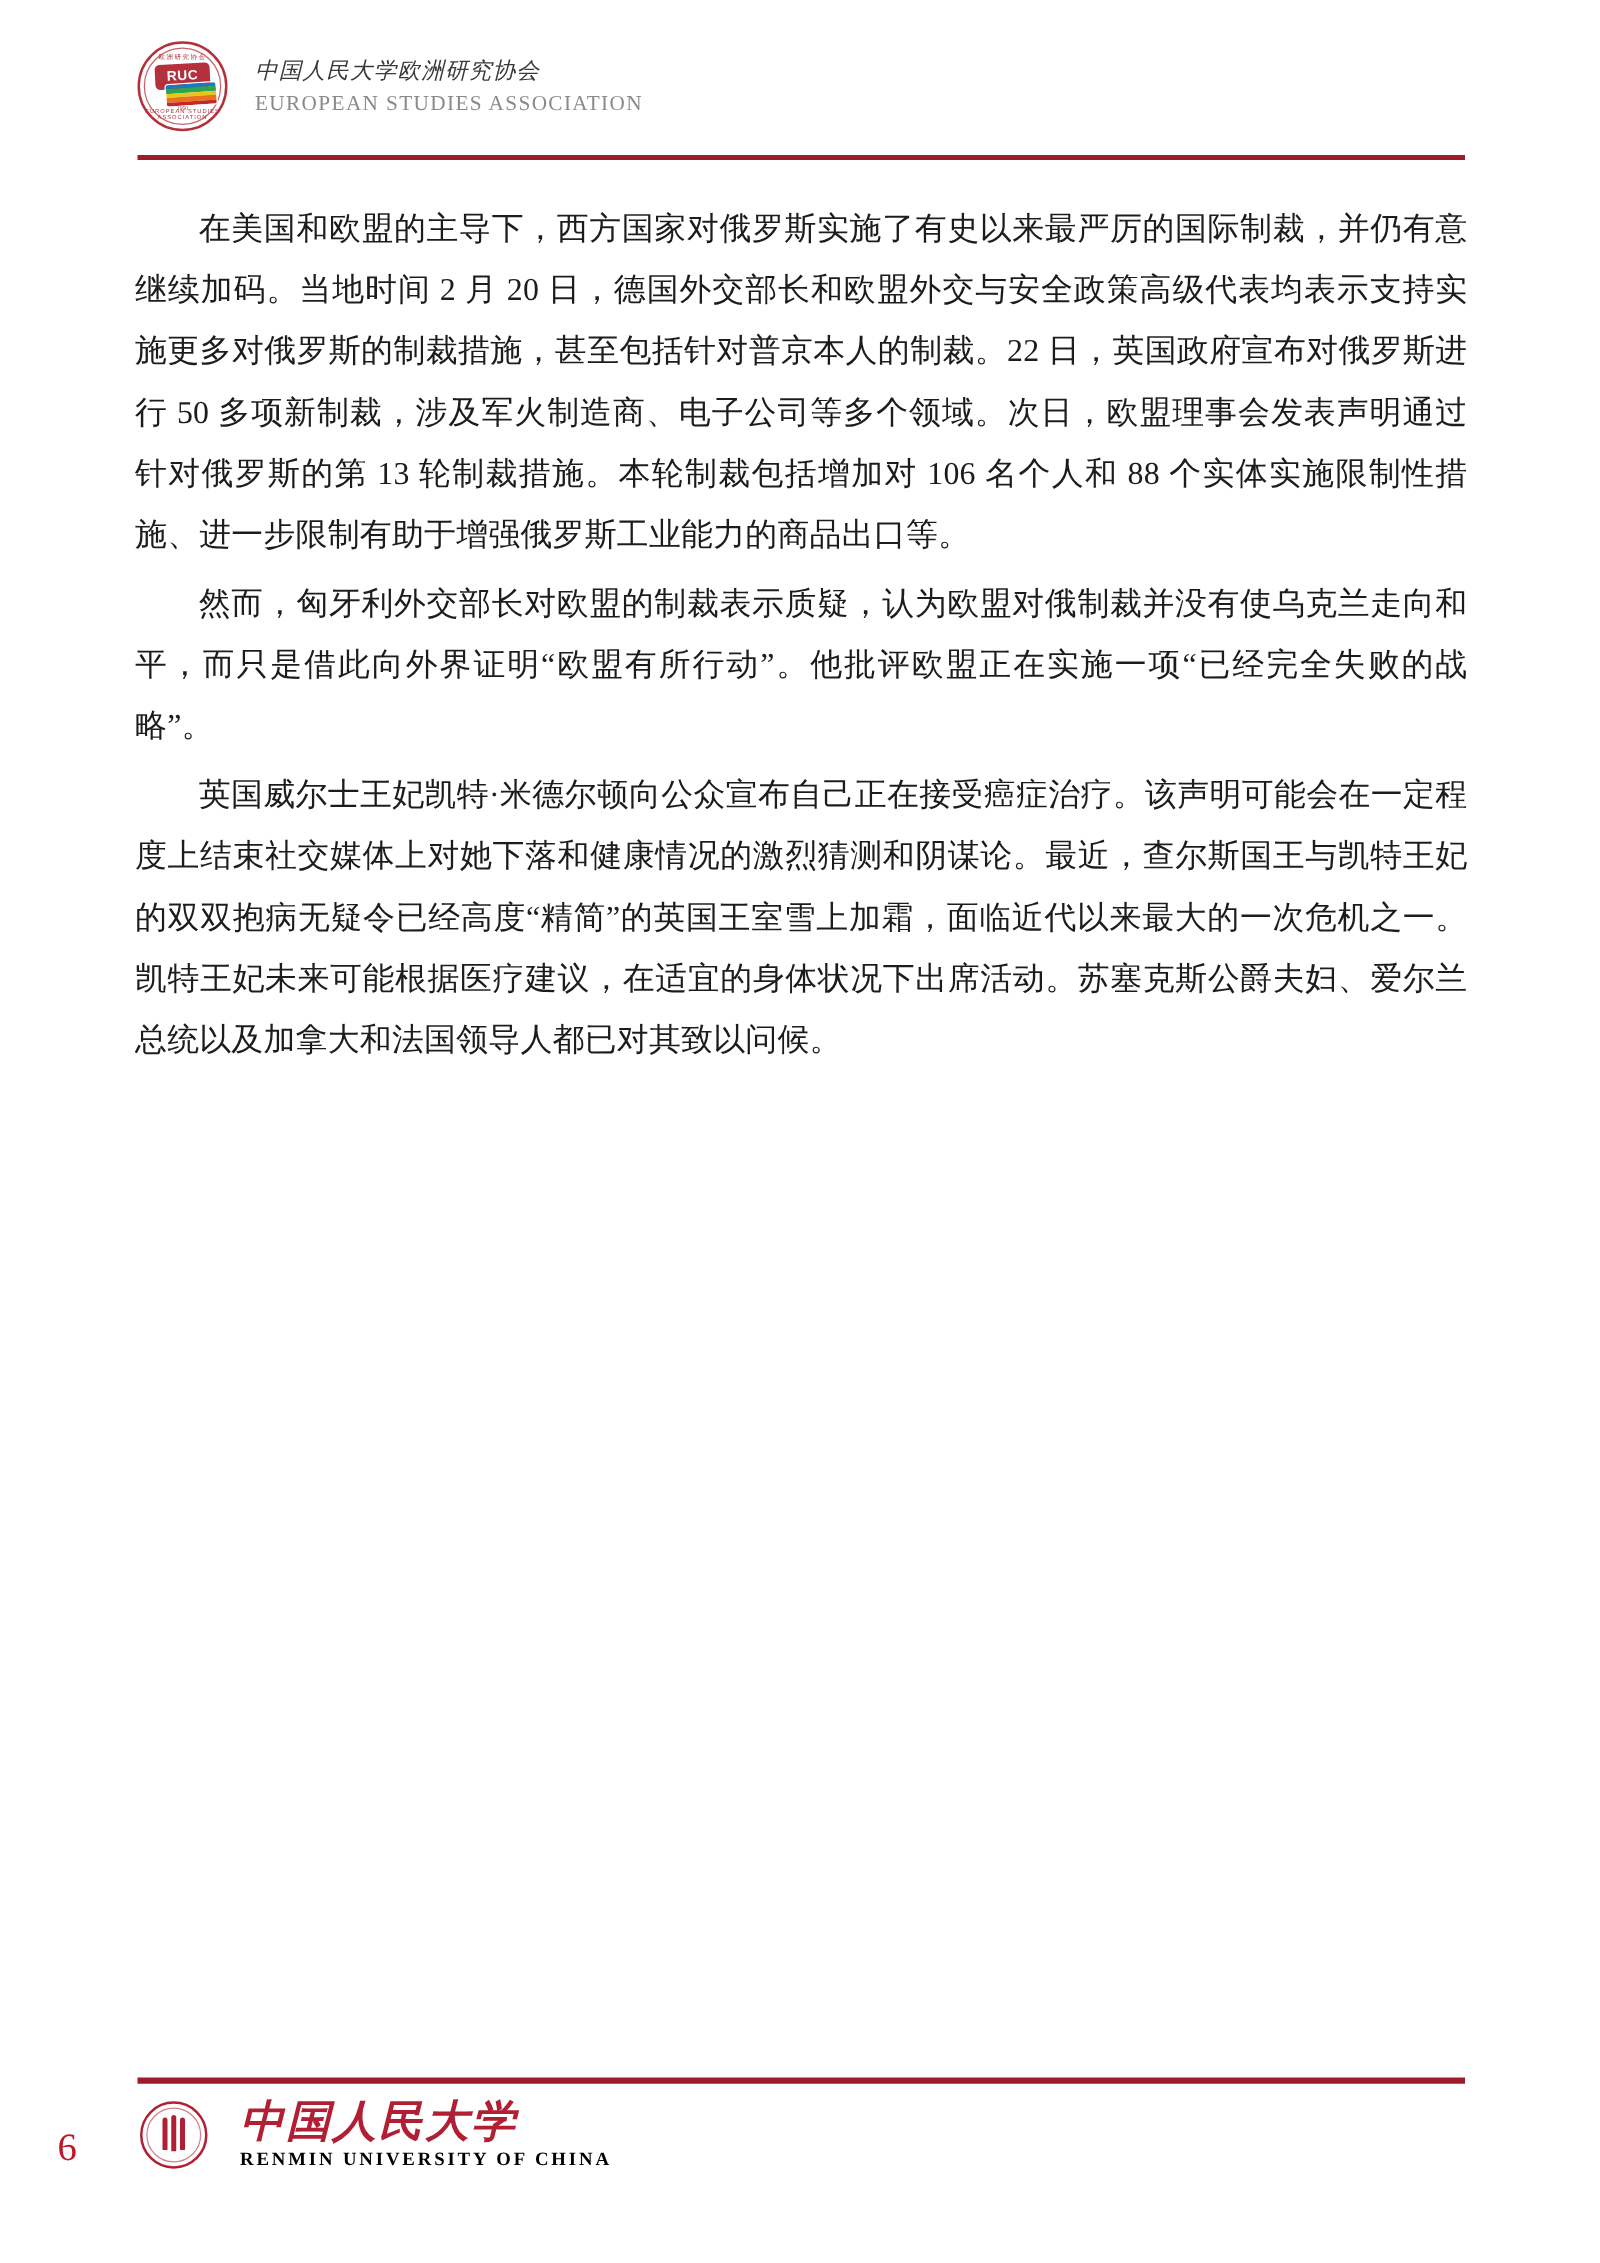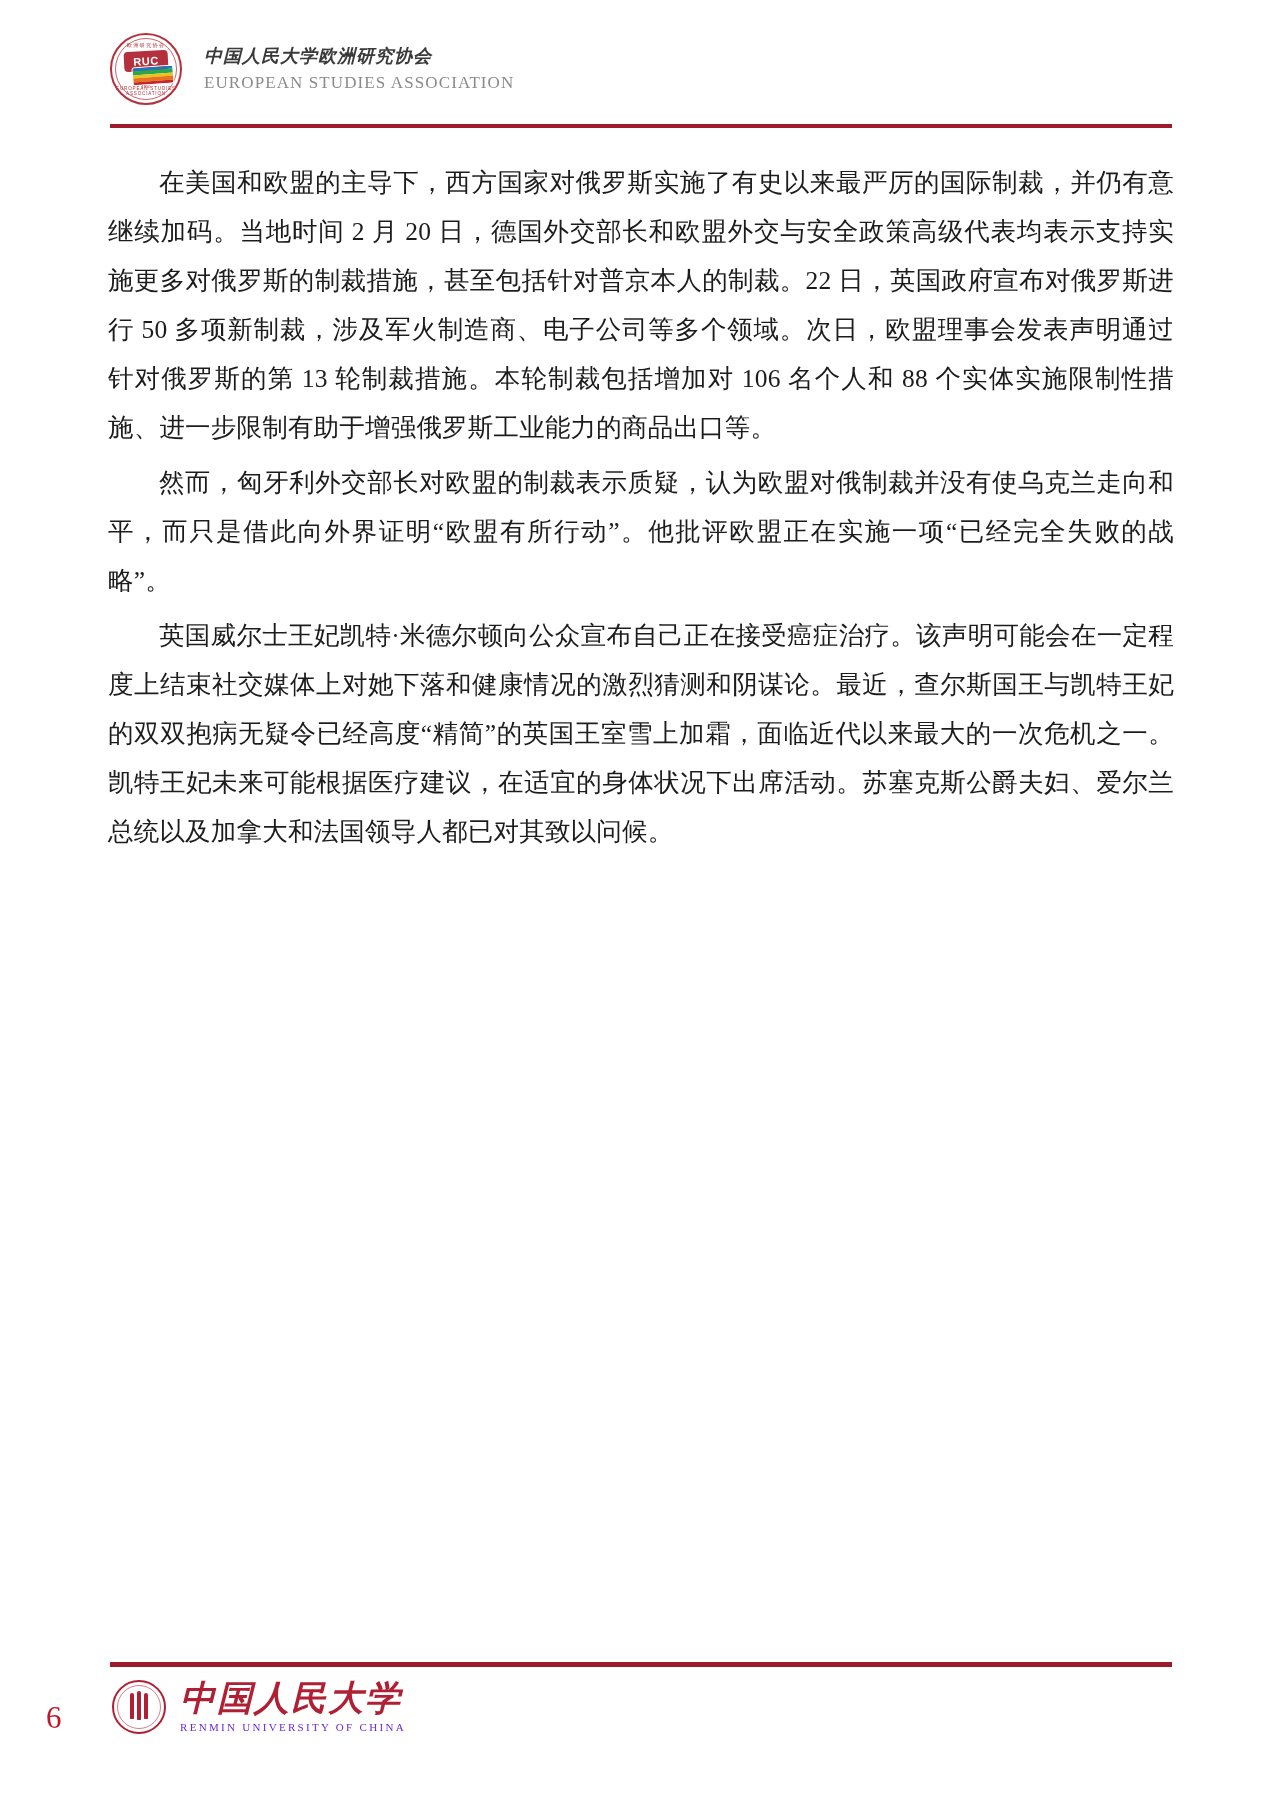--- a/index.html
+++ b/index.html
@@ -115,21 +115,21 @@
   .assoc-title-block {
     margin-left: 22px;
     line-height: 1.25;
   }
   .assoc-title-cn {
     font-size: 18px;
     color: #3a3a3a;
     font-family: "Liberation Serif", serif;
     letter-spacing: 1px;
     font-style: italic;
-    font-weight: 700;
+    font-weight: 400;
   }
   .assoc-title-en {
     font-size: 17px;
     color: #8a8a8a;
     letter-spacing: 1.1px;
     font-family: "Liberation Serif", serif;
     margin-top: 4px;
   }
 
   .rule-top {
@@ -232,36 +232,36 @@
   }
   .ruc-emblem .e-people span {
     display: block;
     width: 4px;
     height: 26px;
     background: #b01f33;
     border-radius: 3px 3px 1px 1px;
   }
   .ruc-emblem .e-people span:nth-child(2) { height: 29px; margin-top: -2px; }
   .ruc-name {
-    margin-left: 14px;
+    margin-left: 26px;
   }
   .ruc-name-cn {
     font-size: 35px;
     color: #b01f33;
     font-family: "Liberation Serif", serif;
     font-weight: bold;
     letter-spacing: 2px;
     line-height: 1.05;
     font-style: italic;
   }
   .ruc-name-en {
-    font-size: 11px;
-    color: #6d28d9;
-    font-family: "Liberation Serif", serif;
-    font-weight: normal;
+    font-size: 15px;
+    color: #000000;
+    font-family: "Liberation Serif", serif;
+    font-weight: bold;
     letter-spacing: 2.3px;
     margin-top: 3px;
   }
 </style>
 </head>
 <body>
 
 <div class="page-header">
 
   <div class="assoc-seal">

